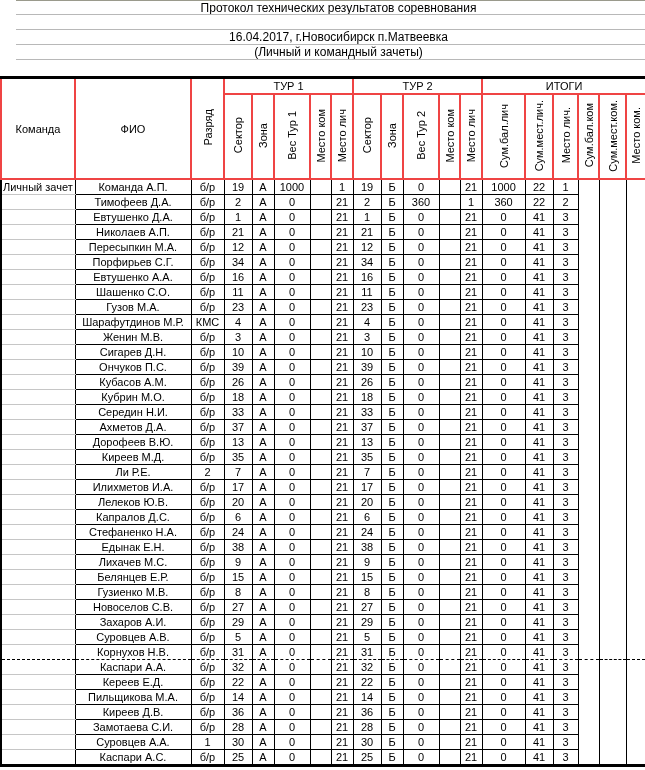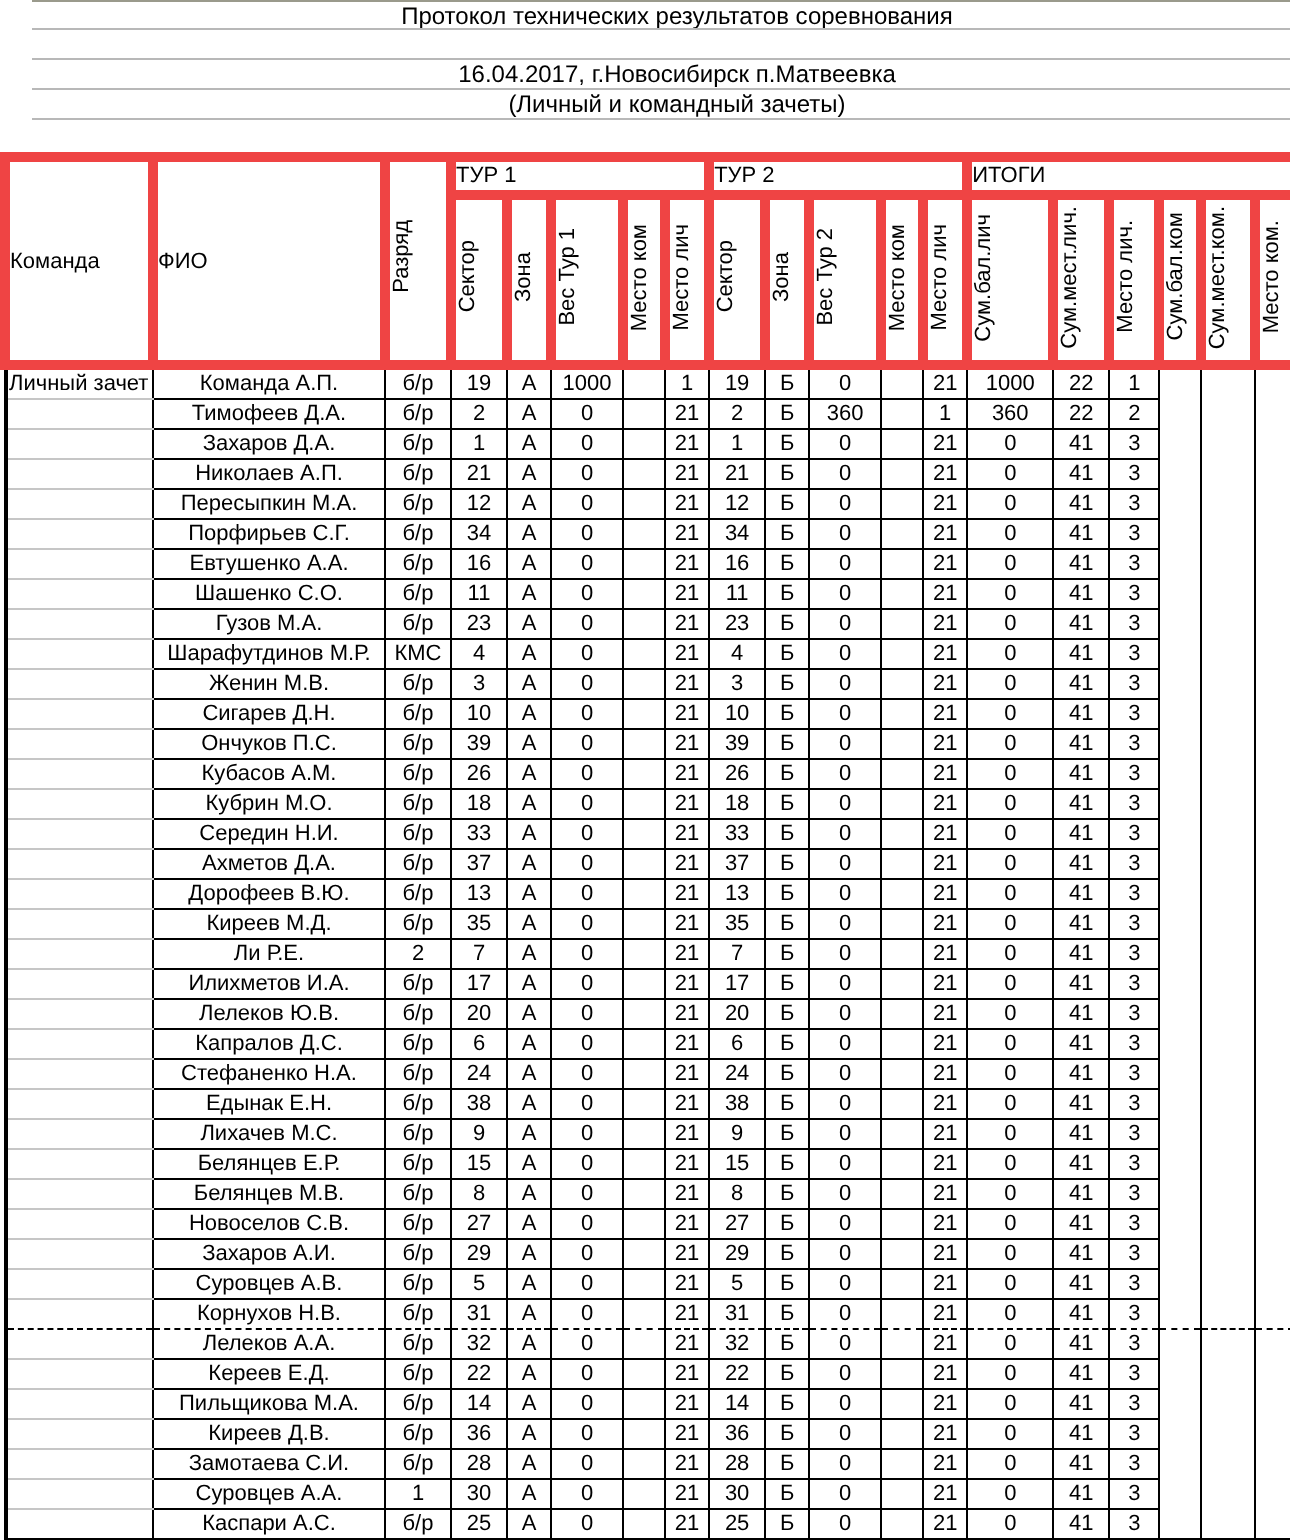--- a/index.html
+++ b/index.html
@@ -40,21 +40,21 @@
   }
   .results th, .results td {
     box-sizing: border-box;
     padding: 0;
     font-size: 11px;
     font-weight: normal;
     overflow: hidden;
     white-space: nowrap;
     vertical-align: middle;
   }
-  .results th { border: 5px solid #ef4444; text-align: left; }
+  .results th { border: 2px solid #ef4444; text-align: center; }
   .results tr.group-row th { height: 15px; line-height: 14px; }
   .results tr.label-row th { height: 85px; }
   .rot {
     display: inline-block;
     writing-mode: vertical-rl;
     transform: rotate(180deg);
     line-height: 12px;
     font-size: 11px;
     white-space: nowrap;
   }
@@ -179,21 +179,21 @@
           <td>1</td>
           <td>360</td>
           <td>22</td>
           <td>2</td>
           <td class="strip"></td>
           <td class="strip"></td>
           <td class="strip"></td>
         </tr>
         <tr>
           <td class="team"></td>
-          <td>Захаров Д.А.</td>
+          <td>Евтушенко Д.А.</td>
           <td>б/р</td>
           <td>1</td>
           <td>А</td>
           <td>0</td>
           <td></td>
           <td>21</td>
           <td>1</td>
           <td>Б</td>
           <td>0</td>
           <td></td>
@@ -704,21 +704,21 @@
           <td>21</td>
           <td>0</td>
           <td>41</td>
           <td>3</td>
           <td class="strip"></td>
           <td class="strip"></td>
           <td class="strip"></td>
         </tr>
         <tr>
           <td class="team"></td>
-          <td>Белянцев М.В.</td>
+          <td>Гузиенко М.В.</td>
           <td>б/р</td>
           <td>8</td>
           <td>А</td>
           <td>0</td>
           <td></td>
           <td>21</td>
           <td>8</td>
           <td>Б</td>
           <td>0</td>
           <td></td>
@@ -809,21 +809,21 @@
           <td>21</td>
           <td>0</td>
           <td>41</td>
           <td>3</td>
           <td class="strip"></td>
           <td class="strip"></td>
           <td class="strip"></td>
         </tr>
         <tr class="pbt">
           <td class="team"></td>
-          <td>Лелеков А.А.</td>
+          <td>Каспари А.А.</td>
           <td>б/р</td>
           <td>32</td>
           <td>А</td>
           <td>0</td>
           <td></td>
           <td>21</td>
           <td>32</td>
           <td>Б</td>
           <td>0</td>
           <td></td>

